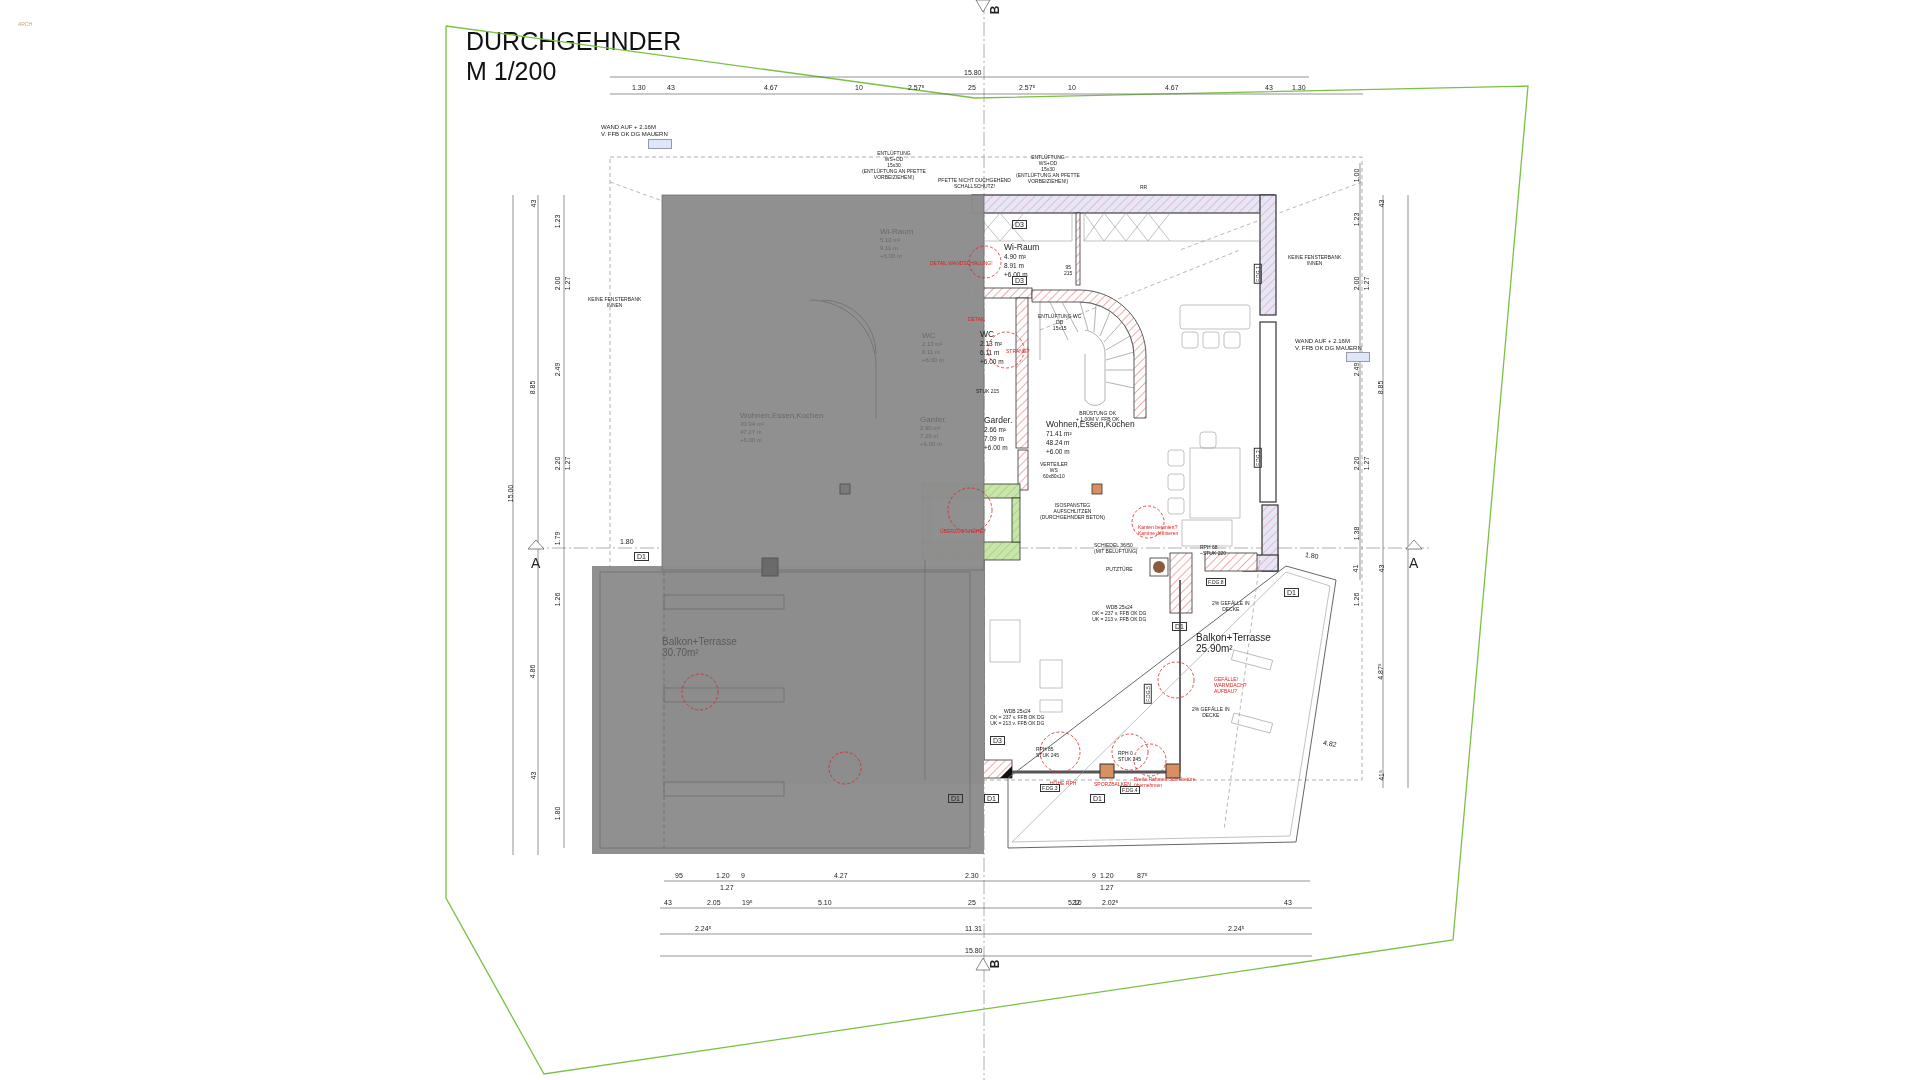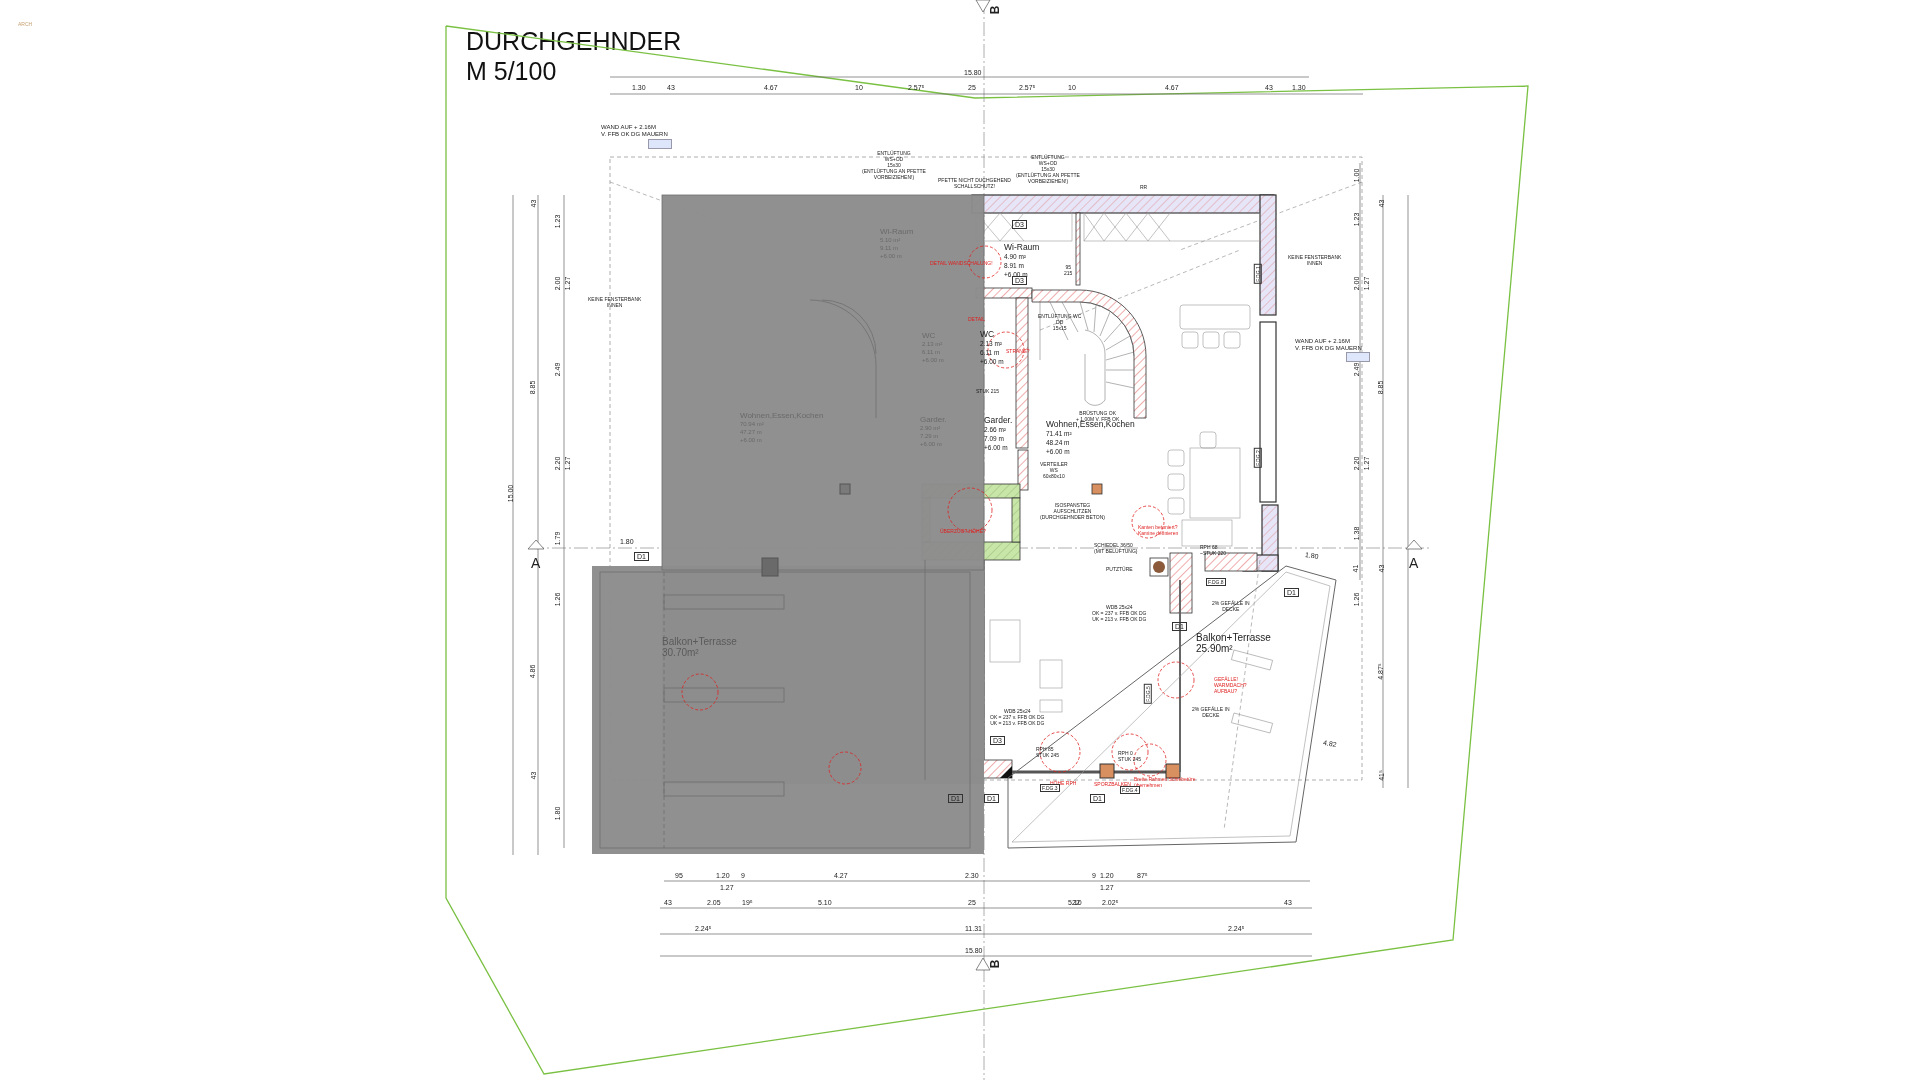--- a/index.html
+++ b/index.html
@@ -9,21 +9,21 @@
   .title{position:absolute;left:466px;top:26px;font-size:25px;line-height:30px;color:#111;}
   .logo{position:absolute;left:18px;top:22px;font-size:5px;color:#c8a070;line-height:5px;}
 </style>
 </head>
 <body>
 
 <div class="logo">ARCH</div>
 
 <div class="title">
   <div>DURCHGEHNDER</div>
-  <div>M 5/100</div>
+  <div>M 1/200</div>
 </div>
 
 <svg width="1920" height="1080" viewBox="0 0 1920 1080">
   <defs>
     <pattern id="hatchRed" width="6" height="6" patternUnits="userSpaceOnUse" patternTransform="rotate(45)">
       <rect width="6" height="6" fill="#fff"></rect>
       <line x1="0" y1="0" x2="0" y2="6" stroke="#e05a5a" stroke-width="1"></line>
     </pattern>
     <pattern id="hatchBlue" width="6" height="6" patternUnits="userSpaceOnUse" patternTransform="rotate(45)">
       <rect width="6" height="6" fill="#e6e6f8"></rect>

